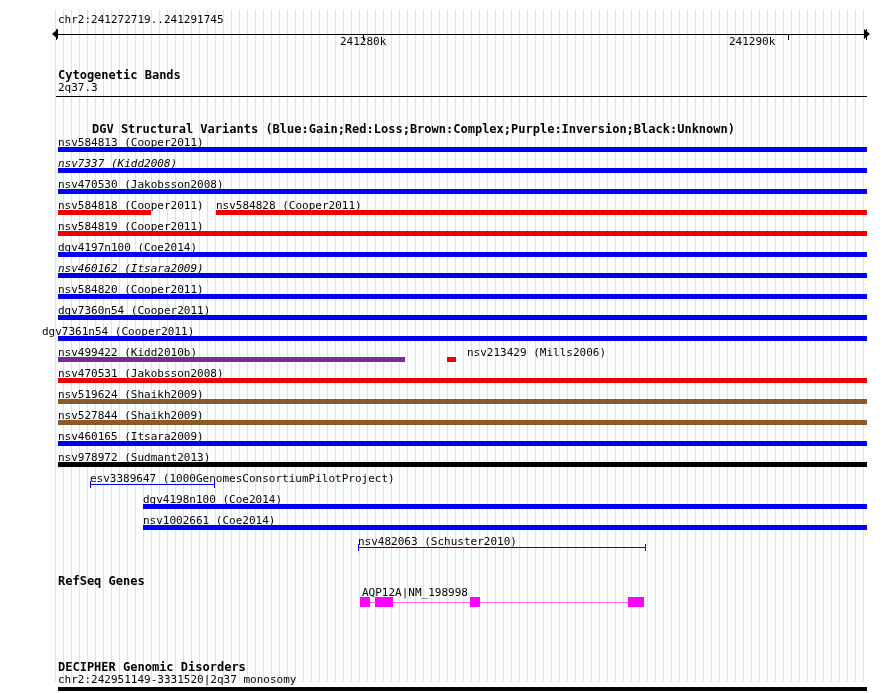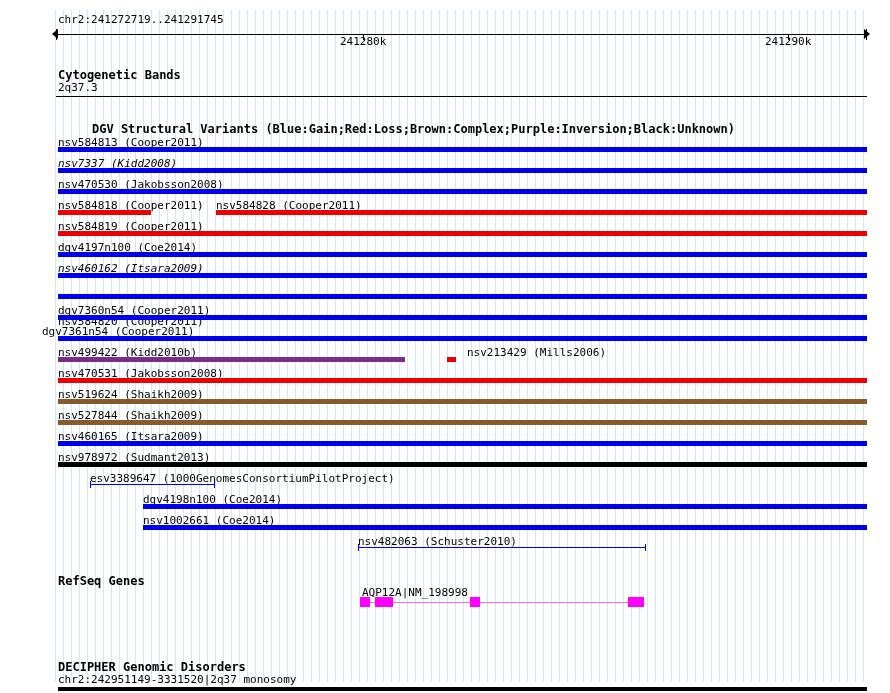--- a/index.html
+++ b/index.html
@@ -42,21 +42,21 @@
 
 <div class="ruler-line" style="left:56px;top:34px;width:810px;"></div>
 <div class="ruler-tick" style="left:56px;top:29px;height:11px;"></div>
 <div class="ruler-tick" style="left:866px;top:29px;height:11px;"></div>
 <div class="abs" style="left:52px;top:29px;width:0;height:0;border-top:5px solid transparent;border-bottom:5px solid transparent;border-right:6px solid #000;"></div>
 <div class="abs" style="left:864px;top:29px;width:0;height:0;border-top:5px solid transparent;border-bottom:5px solid transparent;border-left:6px solid #000;"></div>
 
 <div class="ruler-tick" style="left:363px;top:34px;height:6px;"></div>
 <div class="abs lbl" style="left:340px;top:36px;">241280k</div>
 <div class="ruler-tick" style="left:788px;top:34px;height:6px;"></div>
-<div class="abs lbl" style="left:765px;top:36px;">241290k</div>
+<div class="abs lbl" style="left:729px;top:36px;">241290k</div>
 
 <div class="abs hdr" style="left:58px;top:68px;">Cytogenetic Bands</div>
 <div class="abs lbl" style="left:58px;top:82px;">2q37.3</div>
 <div class="sepline" style="left:56px;top:96px;width:811px;"></div>
 
 <div class="abs hdr" style="left:58px;top:122px;padding-left:34px;">DGV Structural Variants (Blue:Gain;Red:Loss;Brown:Complex;Purple:Inversion;Black:Unknown)</div>
 
 <div id="dgv-items">
     <div class="abs lbl" style="left: 58px; top: 137px;">nsv584813 (Cooper2011)</div>
     <div class="bar" style="left: 58px; top: 147px; width: 809px; background: rgb(0, 0, 238);"></div>
@@ -67,21 +67,21 @@
     <div class="abs lbl" style="left: 58px; top: 200px;">nsv584818 (Cooper2011)</div>
     <div class="bar" style="left: 58px; top: 210px; width: 93px; background: rgb(238, 0, 0);"></div>
     <div class="abs lbl" style="left: 216px; top: 200px;">nsv584828 (Cooper2011)</div>
     <div class="bar" style="left: 216px; top: 210px; width: 651px; background: rgb(238, 0, 0);"></div>
     <div class="abs lbl" style="left: 58px; top: 221px;">nsv584819 (Cooper2011)</div>
     <div class="bar" style="left: 58px; top: 231px; width: 809px; background: rgb(238, 0, 0);"></div>
     <div class="abs lbl" style="left: 58px; top: 242px; text-align: right;">dgv4197n100 (Coe2014)</div>
     <div class="bar" style="left: 58px; top: 252px; width: 809px; background: rgb(0, 0, 238);"></div>
     <div class="abs lbl" style="left: 58px; top: 263px; font-style: italic;">nsv460162 (Itsara2009)</div>
     <div class="bar" style="left: 58px; top: 273px; width: 809px; background: rgb(0, 0, 238);"></div>
-    <div class="abs lbl" style="left: 58px; top: 284px; margin-top: 32px;">nsv584820 (Cooper2011)</div>
+    <div class="abs lbl" style="left: 58px; top: 284px;">nsv584820 (Cooper2011)</div>
     <div class="bar" style="left: 58px; top: 294px; width: 809px; background: rgb(0, 0, 238);"></div>
     <div class="abs lbl" style="left: 58px; top: 305px;">dgv7360n54 (Cooper2011)</div>
     <div class="bar" style="left: 58px; top: 315px; width: 809px; background: rgb(0, 0, 238);"></div>
     <div class="abs lbl" style="left: 42px; top: 326px;">dgv7361n54 (Cooper2011)</div>
     <div class="bar" style="left: 58px; top: 336px; width: 809px; background: rgb(0, 0, 238);"></div>
     <div class="abs lbl" style="left: 58px; top: 347px;">nsv499422 (Kidd2010b)</div>
     <div class="bar" style="left: 58px; top: 357px; width: 347px; background: rgb(123, 45, 142);"></div>
     <div class="abs lbl" style="left: 467px; top: 347px;">nsv213429 (Mills2006)</div>
     <div class="bar" style="left: 447px; top: 357px; width: 9px; background: rgb(238, 0, 0);"></div>
     <div class="abs lbl" style="left: 58px; top: 368px;">nsv470531 (Jakobsson2008)</div>

